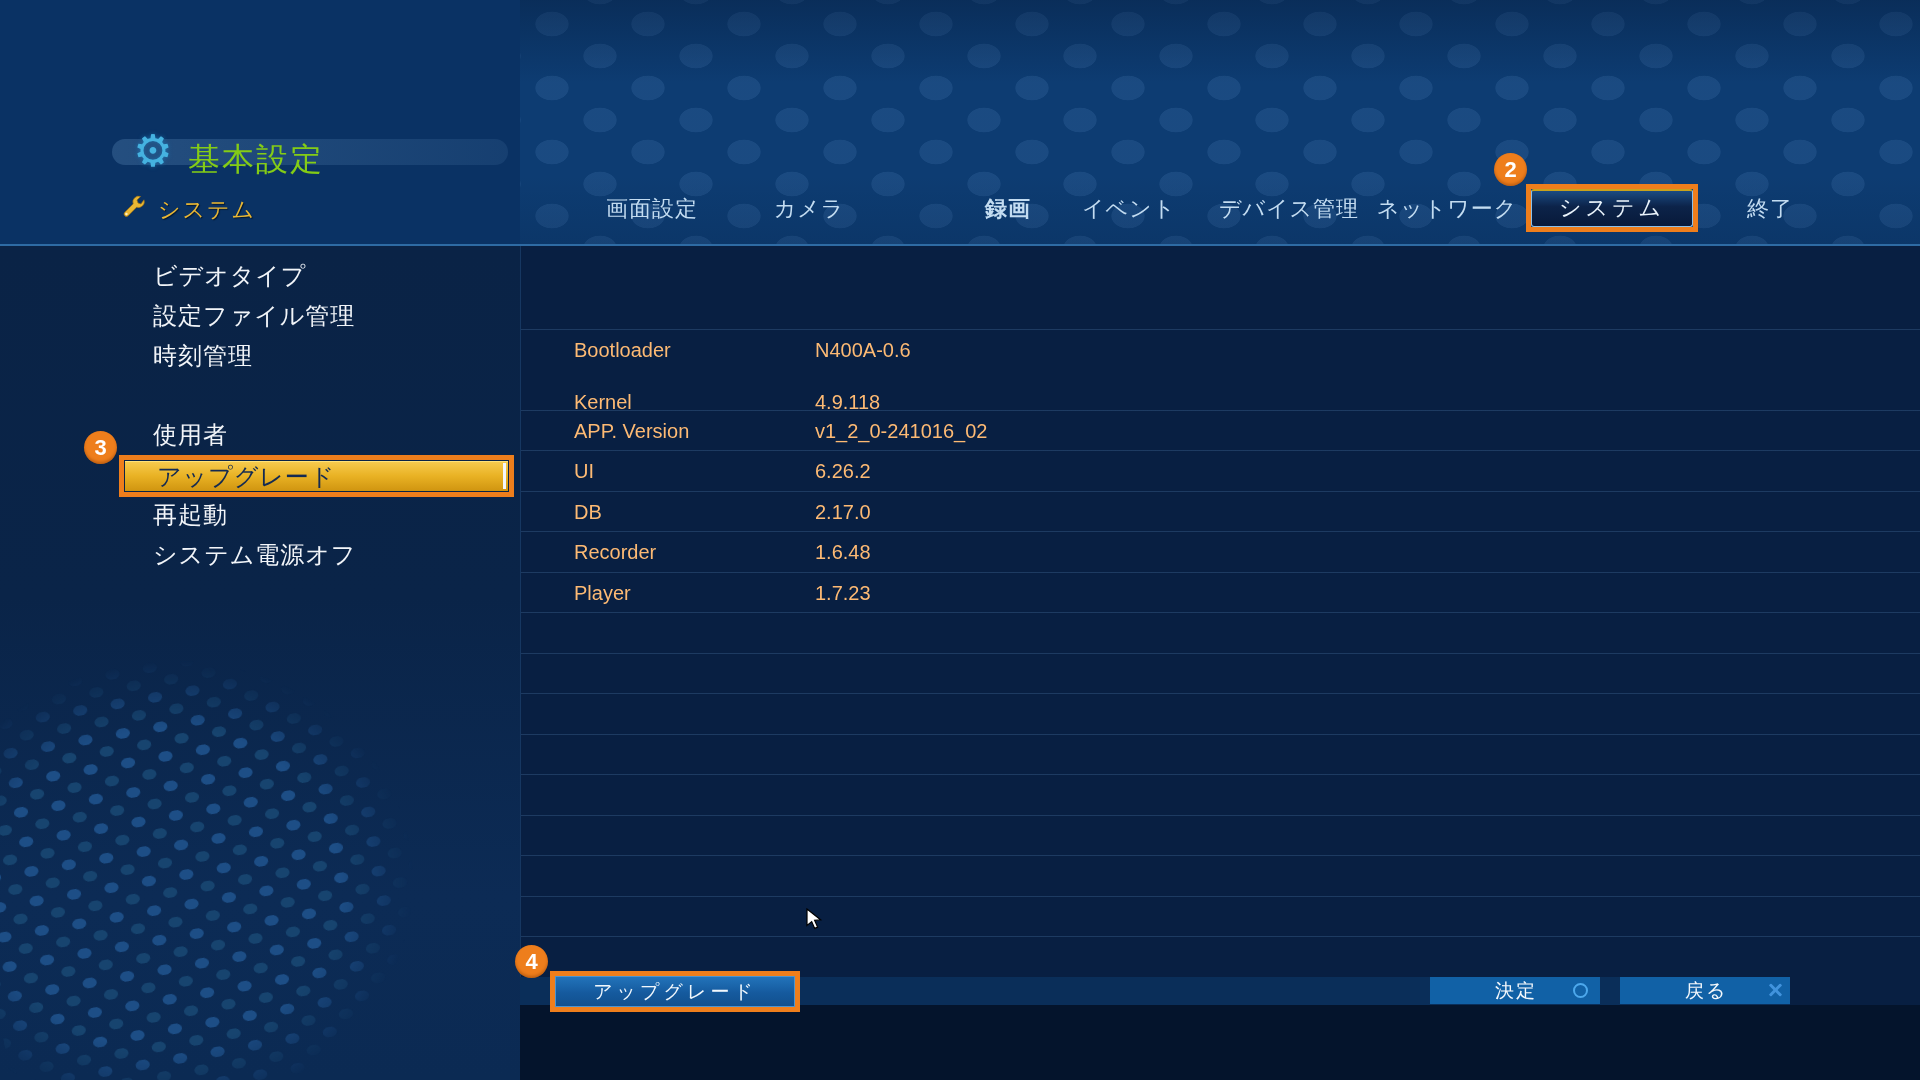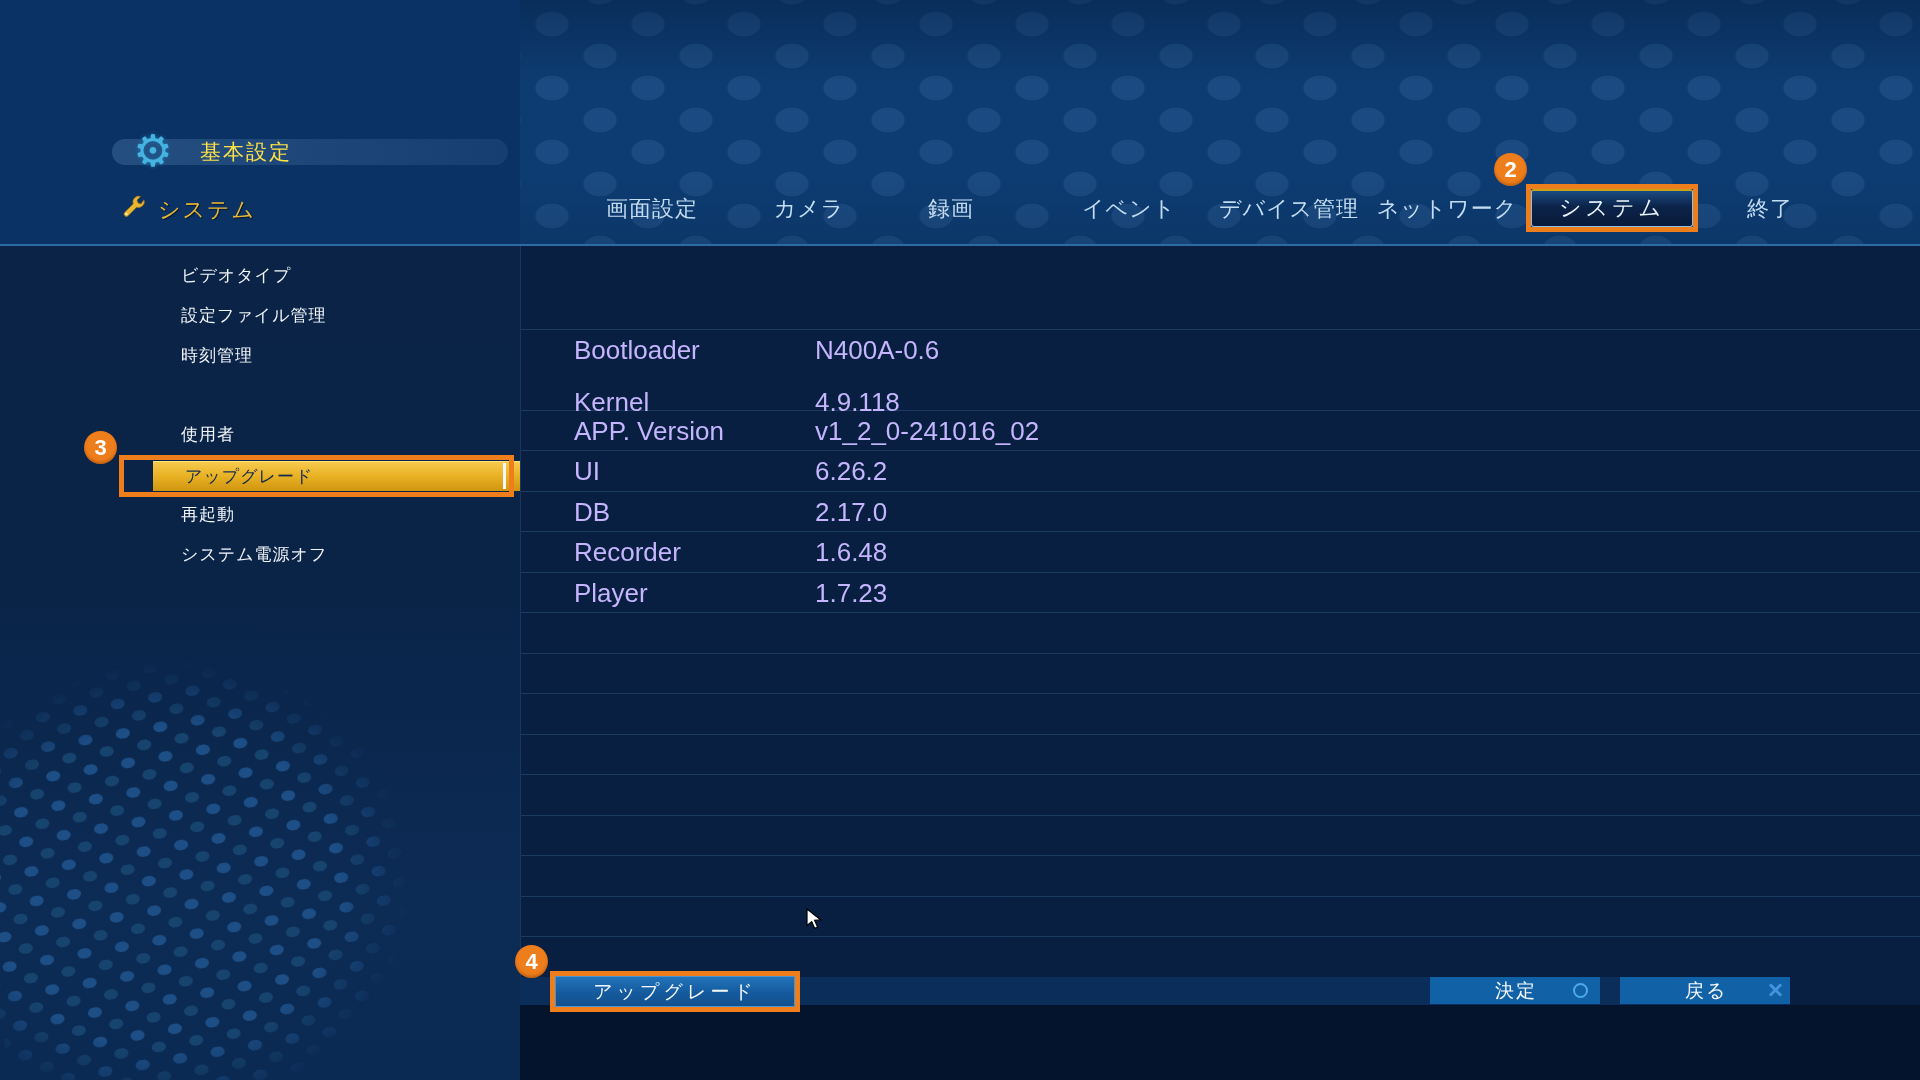--- a/index.html
+++ b/index.html
@@ -21,25 +21,25 @@
     background-position:0 0,48px 32px;
   }
   .topband-dots::after{content:"";position:absolute;inset:0;
     background:linear-gradient(to bottom, rgba(4,22,50,.38), rgba(4,22,50,0) 34%, rgba(4,22,50,0) 72%, rgba(4,22,50,.15));}
   .band-divider{position:absolute;left:0;top:244px;width:1920px;height:2px;background:#2e6ba4;}
 
   .title-pill{position:absolute;left:112px;top:139px;width:396px;height:26px;border-radius:13px;
     background:linear-gradient(to right, rgba(130,180,225,.22), rgba(130,180,225,.10));}
   .gear{position:absolute;left:131px;top:128px;width:44px;height:46px;color:#45b2e0;font-size:44px;line-height:46px;text-align:center;
     text-shadow:0 0 4px rgba(30,120,180,.8);}
-  .page-title{position:absolute;left:200px;top:138px;font-size:21px;color:#fde047;letter-spacing:2px;}
+  .page-title{position:absolute;left:188px;top:138px;font-size:32px;color:#84cc16;letter-spacing:2px;}
 
   .nav-item{position:absolute;top:195px;height:28px;line-height:28px;transform:translateX(-50%);
     font-size:22px;color:#c3dcf1;letter-spacing:1px;white-space:nowrap;cursor:default;}
-  .nav-0{left:652px;} .nav-1{left:809px;} .nav-2{left:951px;} .nav-3{left:1129px;}
+  .nav-0{left:652px;} .nav-1{left:809px;} .nav-2{left:1008px;font-weight:bold;} .nav-3{left:1129px;}
   .nav-4{left:1289px;} .nav-5{left:1447px;} .nav-7{left:1770px;}
 
   .annot{border:5px solid #ee7e1c;position:absolute;}
   .sys-annot{left:1526px;top:184px;width:172px;height:48px;}
   .sys-btn{width:100%;height:100%;
     background:linear-gradient(#1b4b82, #0c2349 45%, #081a3a);
     border:1px solid #8cc0e8;border-top:2px solid #c9a21c;border-radius:3px;
     color:#eaf4fc;font-size:22px;letter-spacing:4px;text-align:center;line-height:34px;cursor:default;}
 
   .badge{position:absolute;width:33px;height:33px;border-radius:50%;background:#ee7e1c;
@@ -57,36 +57,36 @@
       radial-gradient(ellipse 12px 9px at 19px 15px, #1d4e86 0 55%, transparent 62%),
       radial-gradient(ellipse 12px 9px at 19px 15px, #17446f 0 55%, transparent 62%);
     background-size:38px 30px,38px 30px;background-position:0 0,19px 15px;
     transform:rotate(-10deg);
     -webkit-mask-image:radial-gradient(ellipse 55% 52% at 32% 58%, #000 0 55%, transparent 78%);
             mask-image:radial-gradient(ellipse 55% 52% at 32% 58%, #000 0 55%, transparent 78%);
   }
   .side-header-icon{position:absolute;left:119px;top:194px;width:27px;height:27px;}
   .side-header{position:absolute;left:158px;top:195px;font-size:22px;color:#eab733;letter-spacing:2px;
     text-shadow:1px 1px 1px rgba(0,0,0,.55);}
-  .menu-item{position:absolute;left:153px;height:40px;line-height:40px;font-size:17px;color:#f2f5f9;
-    letter-spacing:1px;white-space:nowrap;cursor:default;margin-left:28px;}
+  .menu-item{position:absolute;left:153px;height:40px;line-height:40px;font-size:24px;color:#f2f5f9;
+    letter-spacing:1px;white-space:nowrap;cursor:default;}
   .mi-0{top:256px;} .mi-1{top:296px;} .mi-2{top:336px;} .mi-3{top:375px;}
   .mi-4{top:415px;} .mi-6{top:495px;} .mi-7{top:535px;}
   .menu-item.selected{left:125px;top:461px;width:383px;height:30px;line-height:30px;padding-left:32px;
     background:linear-gradient(#f6ca4d, #e9b224 48%, #d09510);
     border-top:1px solid #ffe27a;color:#132a52;}
   .sel-caret{position:absolute;left:503px;top:463px;width:3px;height:26px;background:#f3f7fd;}
   .sel-annot{left:119px;top:455px;width:395px;height:42px;}
 
   
   .main{position:absolute;left:520px;top:246px;right:0;bottom:0;background:#081f42;
     border-left:1px solid rgba(40,85,135,.45);}
   .table-grid{position:absolute;left:0;top:3px;right:0;height:688px;
     background:repeating-linear-gradient(to bottom, transparent 0 39.5px, rgba(92,140,190,.25) 39.5px 40.5px);}
-  .vrow{position:absolute;left:0;right:0;height:40px;line-height:40px;font-size:26px;color:#c4b5fd;}
+  .vrow{position:absolute;left:0;right:0;height:40px;line-height:40px;font-size:20px;color:#fdba74;}
   .vrow .lbl{position:absolute;left:53px;}
   .vrow .val{position:absolute;left:294px;}
   .r-0{top:84px;} .r-1{top:136px;} .r-2{top:165px;} .r-3{top:205px;}
   .r-4{top:246px;} .r-5{top:286px;} .r-6{top:327px;} .r-7{top:367px;}
 
   
   .footer-band{position:absolute;left:520px;top:977px;width:1270px;height:28px;background:#0a2e59;}
   .below-band{position:absolute;left:520px;top:1005px;right:0;bottom:0;background:#04142c;}
   .upg-annot{left:550px;top:971px;width:250px;height:41px;}
   .upg-btn{width:100%;height:100%;

